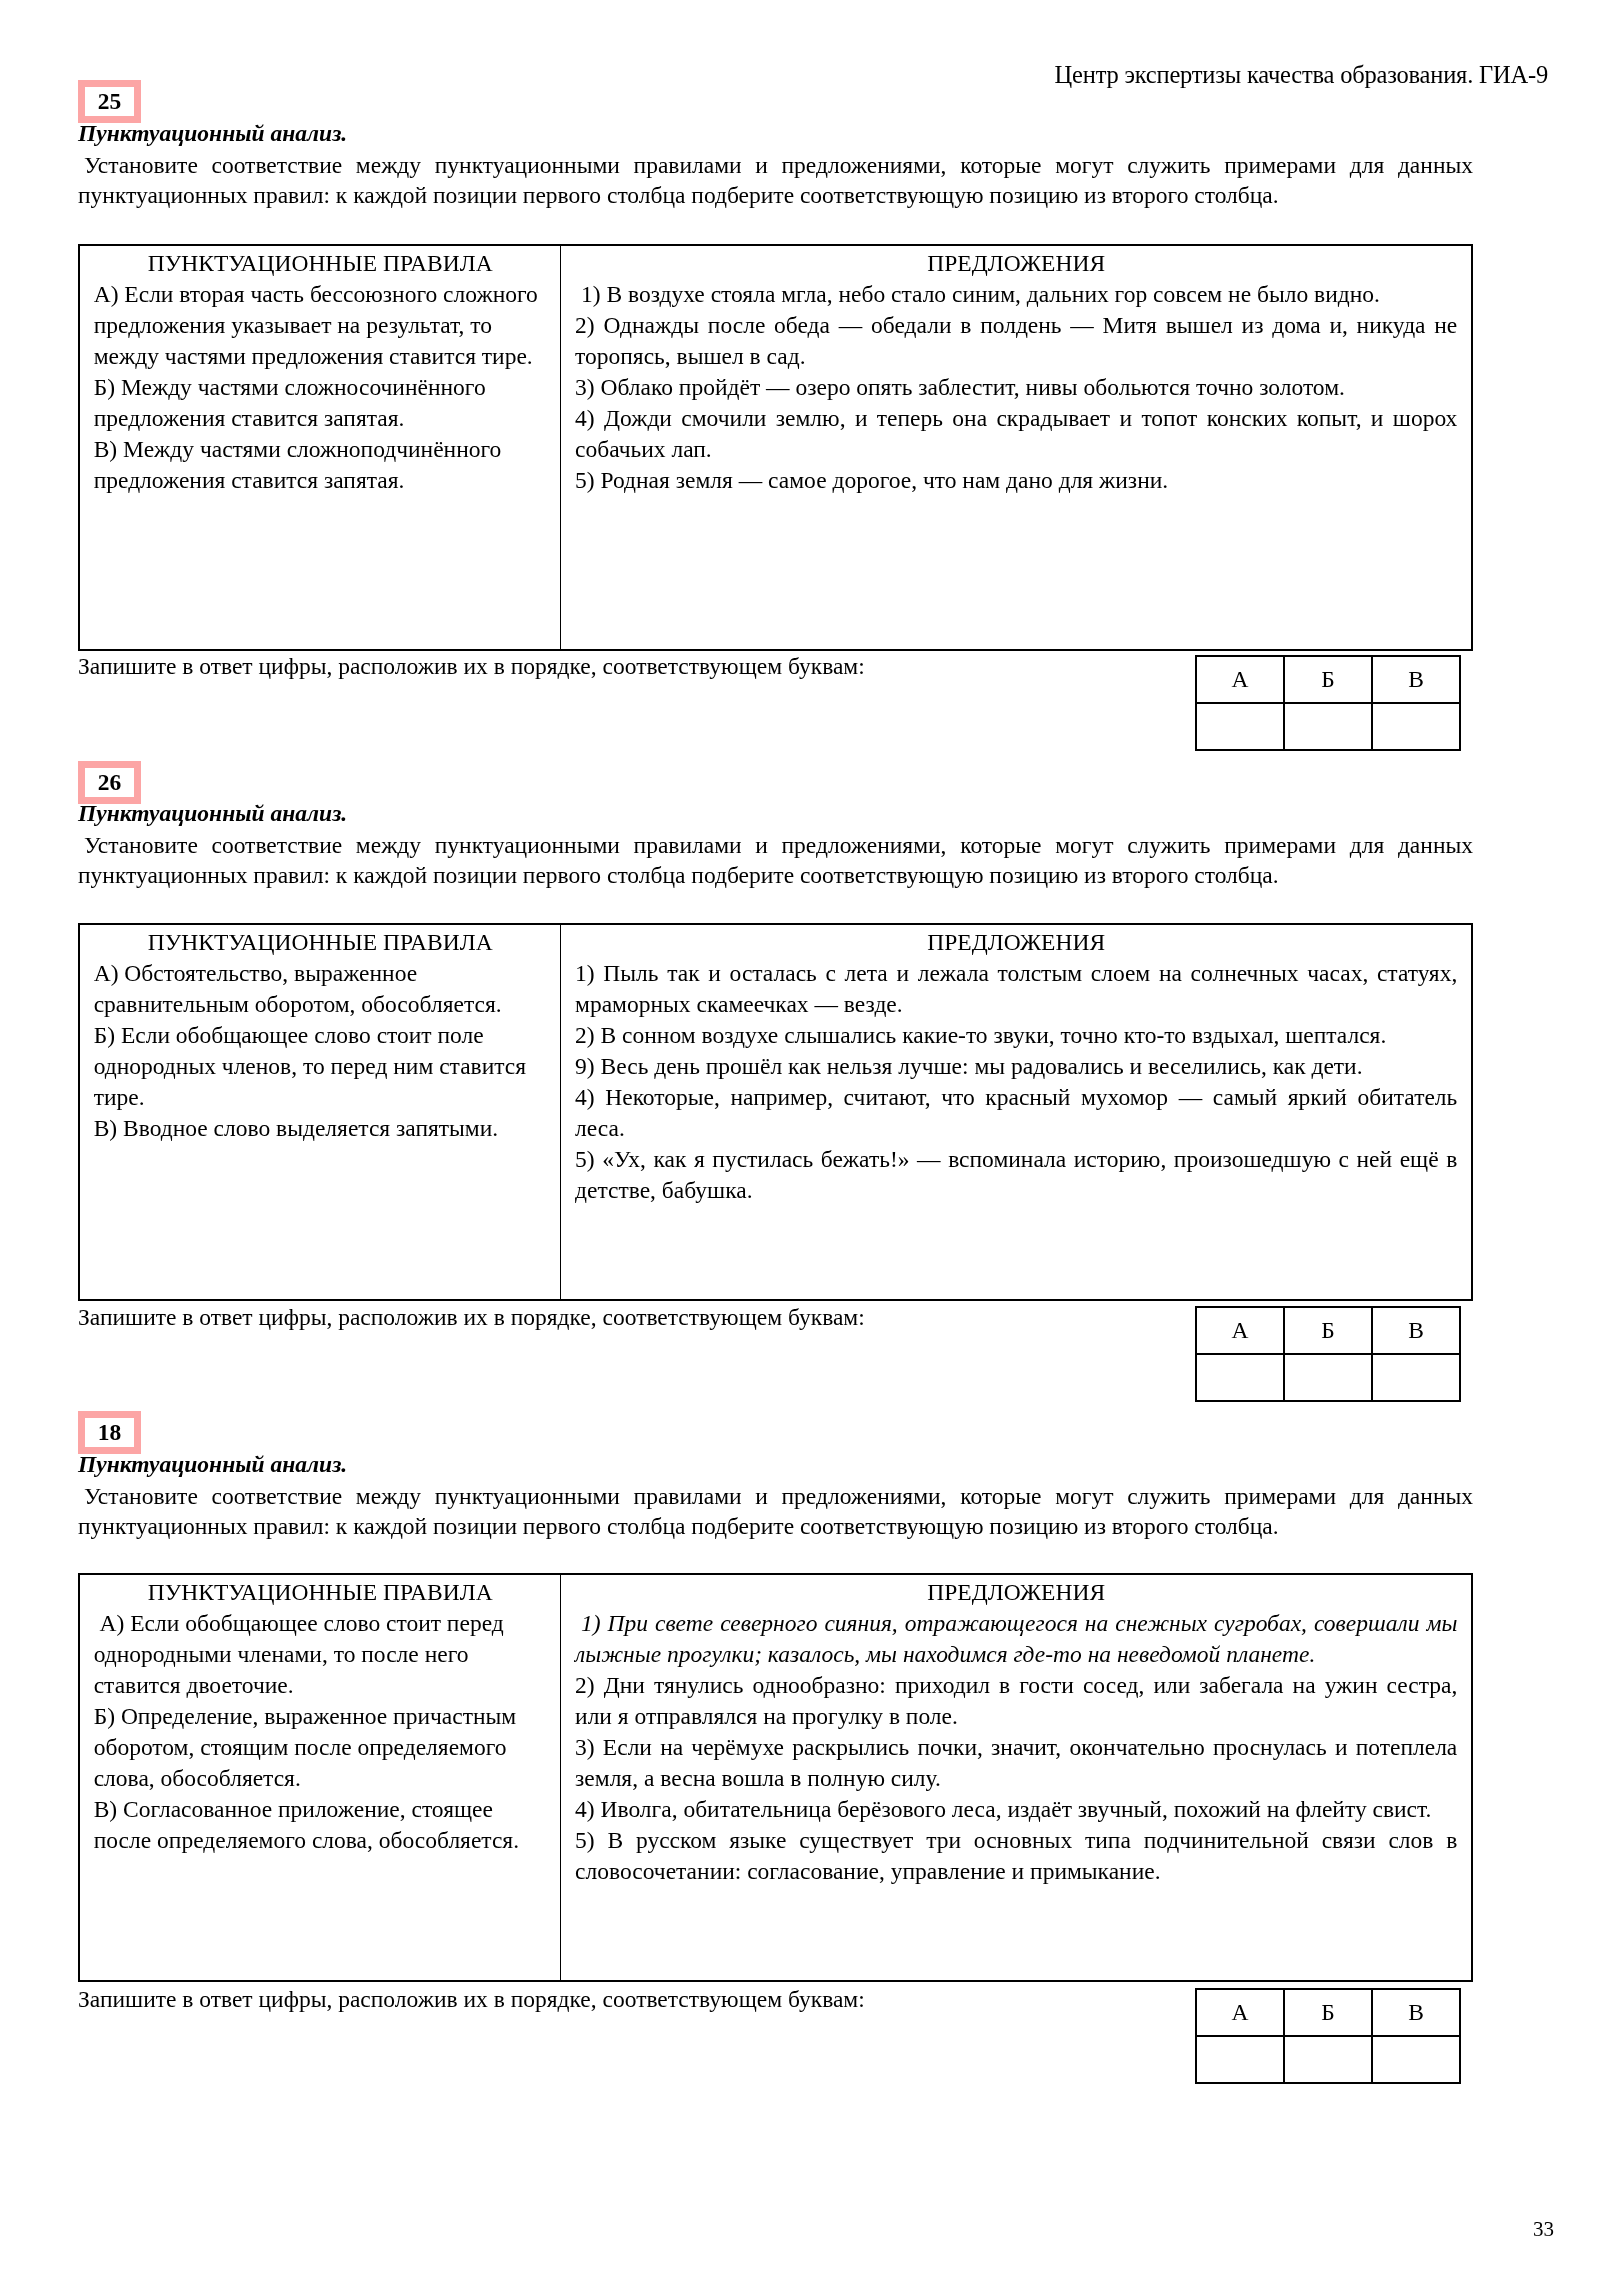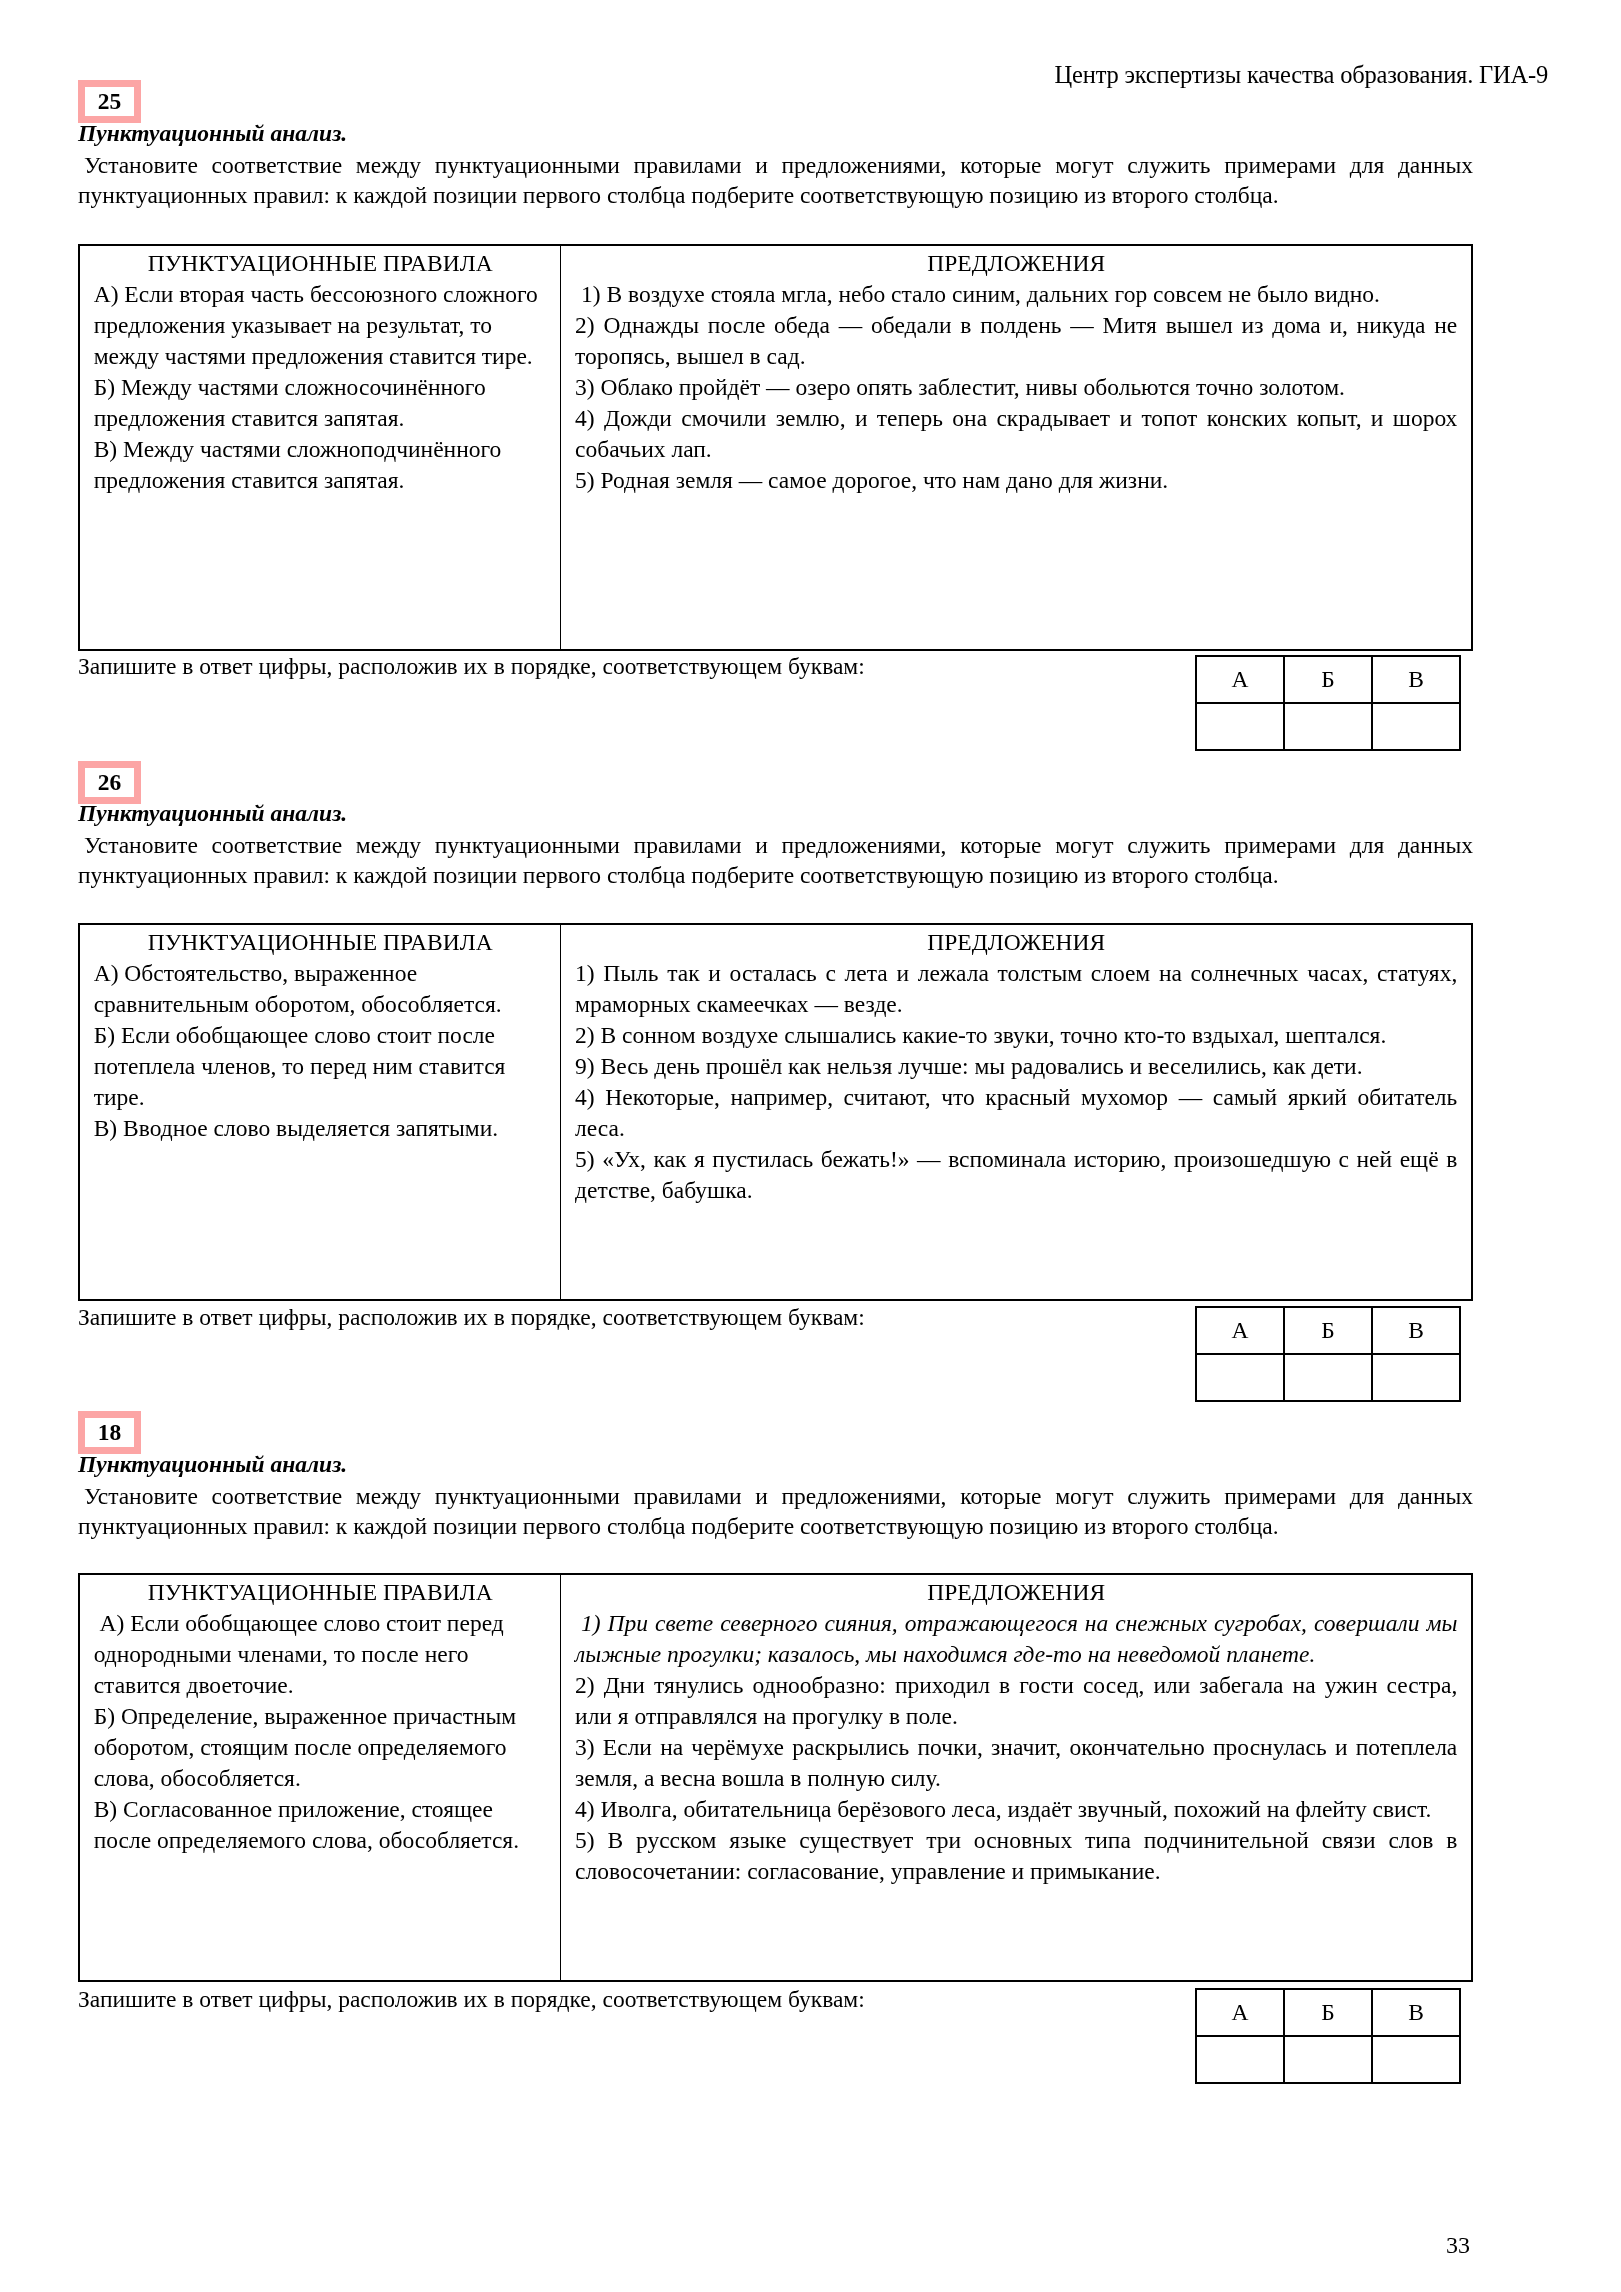--- a/index.html
+++ b/index.html
@@ -18,21 +18,21 @@
                    font-size:23.5px; line-height:31px;margin-top:40px; }
   table.match td.rules { width:453px; }
   table.match td.sent { text-align:justify; }
   .colhead { display:block; text-align:center; }
   .item { display:block; }
   .write-note { left:78px; font-size:23.5px; }
   table.ans { position:absolute; left:1195px; border-collapse:collapse; border:2.9px solid #000; }
   table.ans td { border:2.9px solid #000; width:86px; height:45px; text-align:center;
                  font-size:23.5px; padding:0; }
   table.ans tr.head td { height:45px; }
-  .page-num { left:1446px; top:2217px; font-size:24px;margin-top:15px; }
+  .page-num { left:1533px; top:2217px; font-size:21px; }
 </style>
 </head>
 <body>
 
 <div class="abs header-title">Центр экспертизы качества образования. ГИА-9</div>
 
 <div class="abs task-num" style="top:80px;">25</div>
 <div class="abs task-title" style="top:120px;">Пунктуационный анализ.</div>
 <div class="abs instr" style="top:150px;">
     <span class="first">Установите соответствие между пунктуационными правилами и предложениями, которые могут служить примерами для данных пунктуационных правил: к каждой позиции первого столбца подберите соответствующую позицию из второго столбца.</span>
@@ -77,21 +77,21 @@
 <div class="abs task-title" style="top:800px;">Пунктуационный анализ.</div>
 <div class="abs instr" style="top:830px;">
     <span class="first">Установите соответствие между пунктуационными правилами и предложениями, которые могут служить примерами для данных пунктуационных правил: к каждой позиции первого столбца подберите соответствующую позицию из второго столбца.</span>
   </div>
 <table class="match" style="top:923px;">
   <tbody>
       <tr style="height:376px;">
     <td class="rules">
       <span class="colhead">ПУНКТУАЦИОННЫЕ ПРАВИЛА</span>
       <span class="item">А) Обстоятельство, выраженное сравнительным оборотом, обособляется.</span>
-      <span class="item">Б) Если обобщающее слово стоит после потеплела членов, то перед ним ставится тире.</span>
+      <span class="item">Б) Если обобщающее слово стоит поле однородных членов, то перед ним ставится тире.</span>
       <span class="item">В) Вводное слово выделяется запятыми.</span>
     </td>
     <td class="sent">
       <span class="colhead">ПРЕДЛОЖЕНИЯ</span>
       <span class="item">1) Пыль так и осталась с лета и лежала толстым слоем на солнечных часах, статуях, мраморных скамеечках — везде.</span>
       <span class="item">2) В сонном воздухе слышались какие-то звуки, точно кто-то вздыхал, шептался.</span>
       <span class="item">9) Весь день прошёл как нельзя лучше: мы радовались и веселились, как дети.</span>
       <span class="item">4) Некоторые, например, считают, что красный мухомор — самый яркий обитатель леса.</span>
       <span class="item">5) «Ух, как я пустилась бежать!» — вспоминала историю, произошедшую с ней ещё в детстве, бабушка.</span>
     </td>

